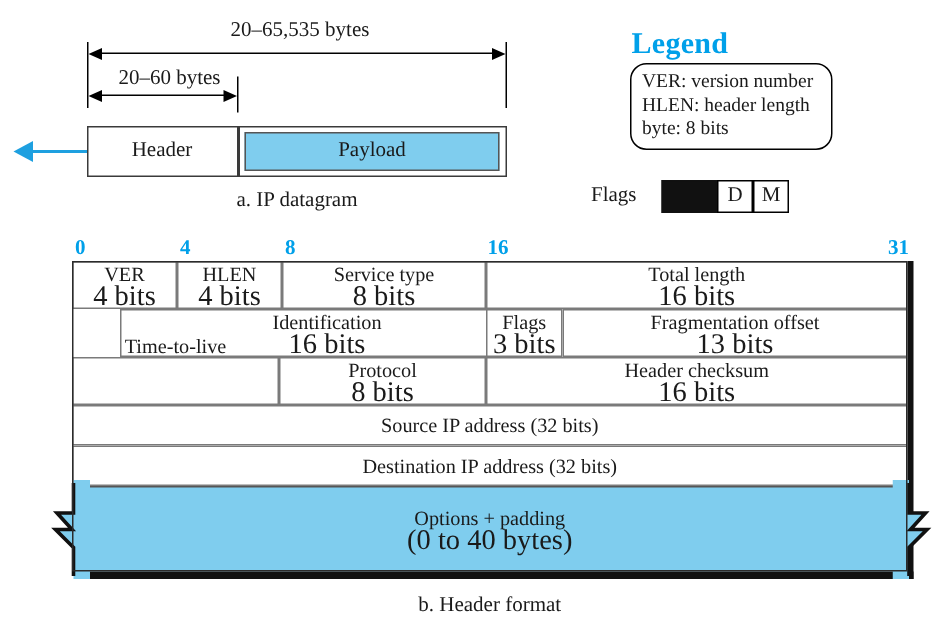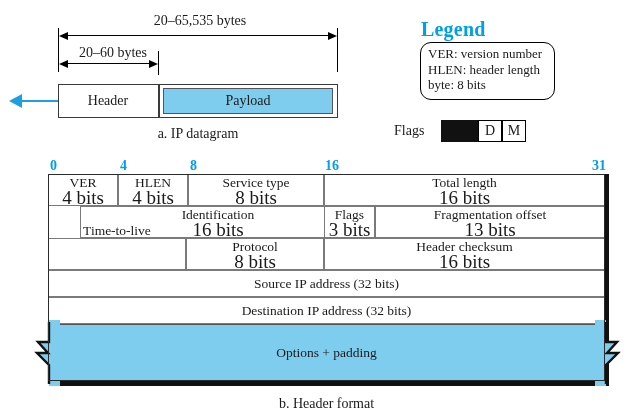--- a/index.html
+++ b/index.html
@@ -155,20 +155,21 @@
 <div class="hcell" style="left:48px;top:270px;width:557px;height:27px;">
   <div>Source IP address (32 bits)</div>
 </div>
 
 <div class="hcell" style="left:48px;top:297px;width:557px;height:27px;">
   <div>Destination IP address (32 bits)</div>
 </div>
 
 <div class="hcell blue" style="left:48px;top:324px;width:557px;height:57px;">
   <div>Options + padding</div>
+  <div class="l2">(0 to 40 bytes)</div>
 </div>
 
 <svg class="zig" style="left:32px;top:320px;" width="28" height="66">
   <polygon points="17,0 17,22 6,22 16,33 5,33 17,45 17,66 28,66 28,0" fill="#7FCDEE" stroke="none"></polygon>
   <polyline points="17,2 17,22 6,22 16,33 5,33 17,45 17,64" fill="none" stroke="#111" stroke-width="2.4" stroke-linejoin="miter"></polyline>
 </svg>
 
 <svg class="zig" style="left:595px;top:320px;" width="28" height="66">
   <polygon points="11,0 11,22 22,22 12,33 23,33 11,45 11,66 0,66 0,0" fill="#7FCDEE" stroke="none"></polygon>
   <polyline points="11,2 11,22 22,22 12,33 23,33 11,45 11,64" fill="none" stroke="#111" stroke-width="2.4" stroke-linejoin="miter"></polyline>

